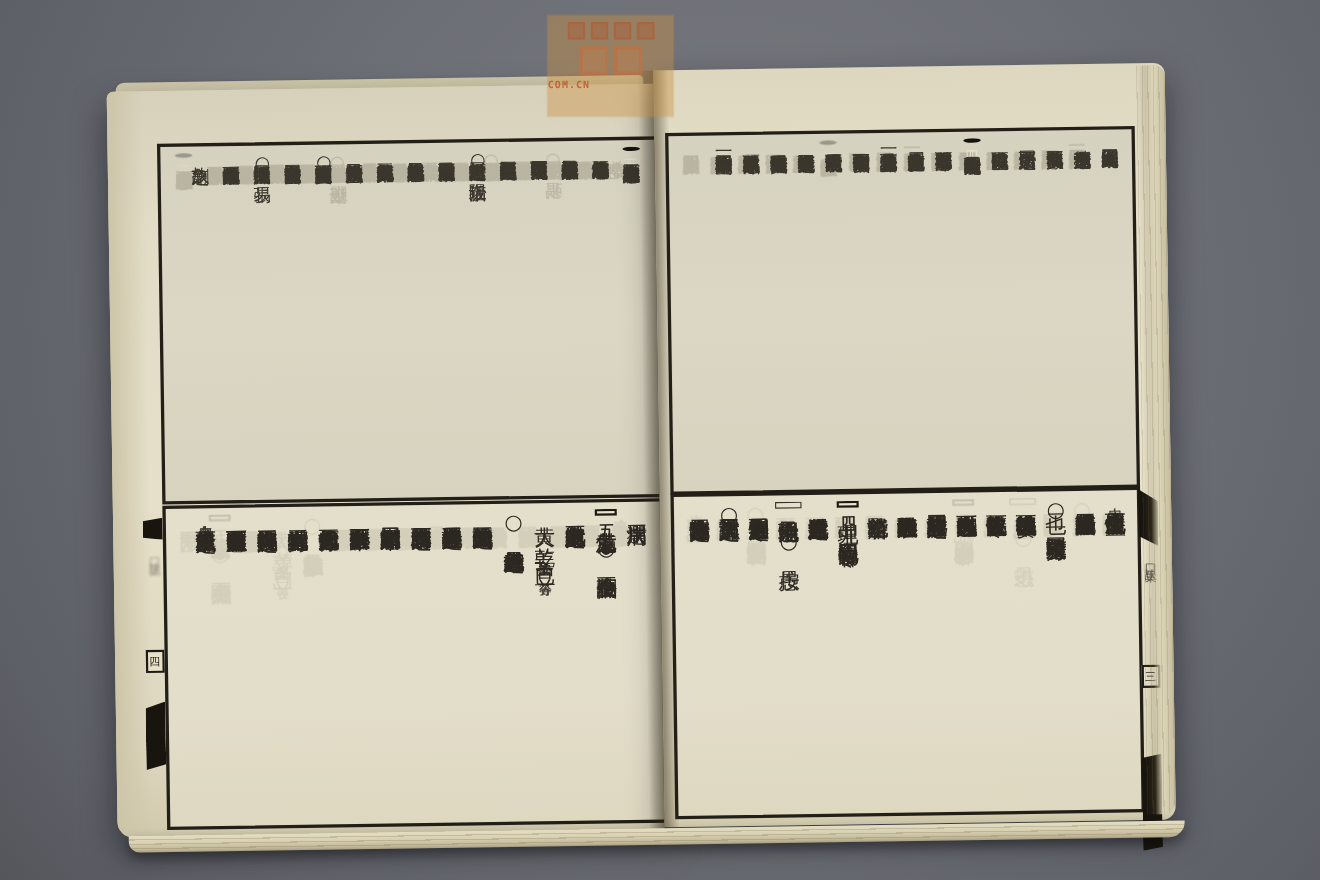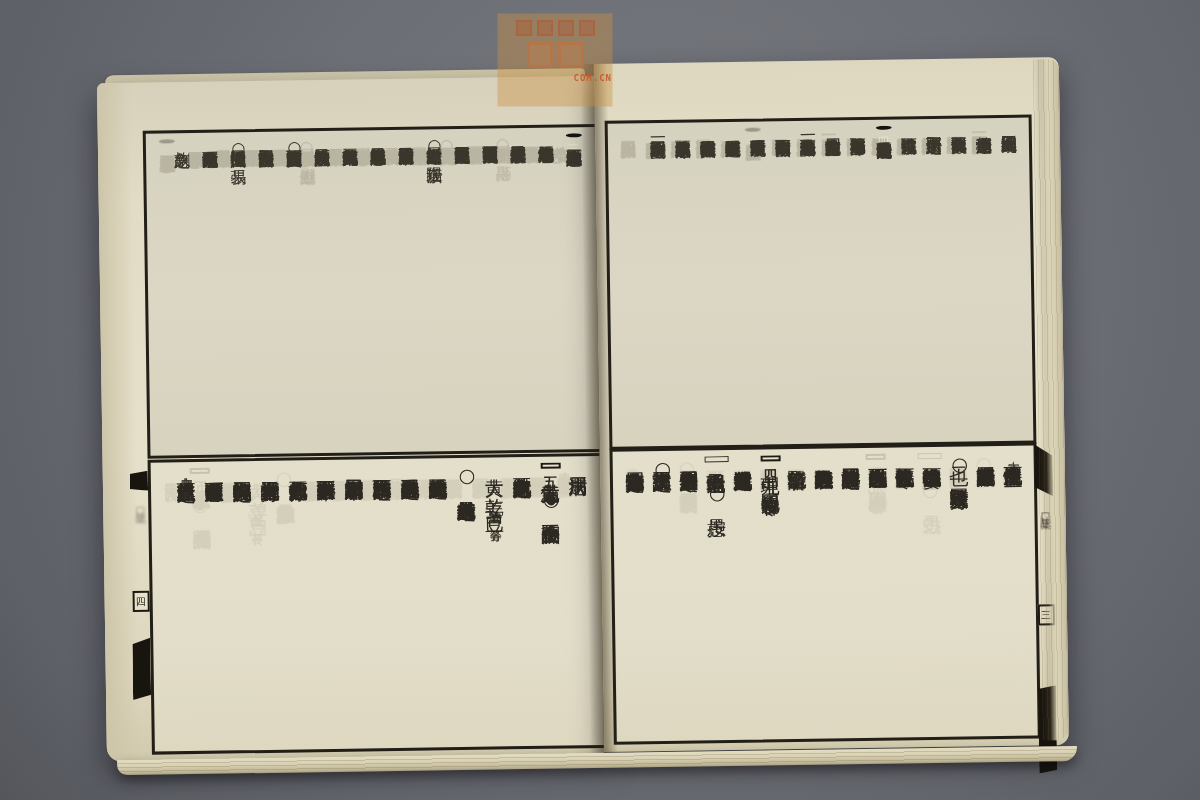--- a/index.html
+++ b/index.html
@@ -63,21 +63,21 @@
   .e-leaf{width:13px;height:17px;margin:8px auto 0;border:2px solid #1d1a14;background:#e7e1c9;
     display:flex;align-items:center;justify-content:center;font-size:10px;color:#1d1a14;}
   
   .watermark{position:absolute;left:498px;top:14px;width:114px;height:92px;
     background:rgba(203,146,66,.42);box-shadow:0 0 0 1px rgba(203,146,66,.2);}
   .wm-row{display:flex;justify-content:center;gap:5px;}
   .wm-row.r1{margin-top:6px;}
   .wm-row.r1 i{width:16px;height:16px;background:rgba(186,84,40,.30);box-shadow:inset 0 0 0 2px rgba(186,84,40,.4);}
   .wm-row.r2{margin-top:6px;}
   .wm-row.r2 i{width:26px;height:26px;background:rgba(214,128,64,.28);box-shadow:inset 0 0 0 3px rgba(205,100,50,.38);}
-  .wm-small{margin-top:5px;text-align:right;font-family:"DejaVu Sans Mono",monospace;
+  .wm-small{margin-top:5px;text-align:left;font-family:"DejaVu Sans Mono",monospace;
     font-size:9px;font-weight:bold;letter-spacing:1px;color:rgba(198,88,44,.9);}
 </style>
 </head>
 <body>
 
 <div class="stage">
   <div class="book">
     <div class="behind-edge"></div>
 
     <div class="page page-left">

